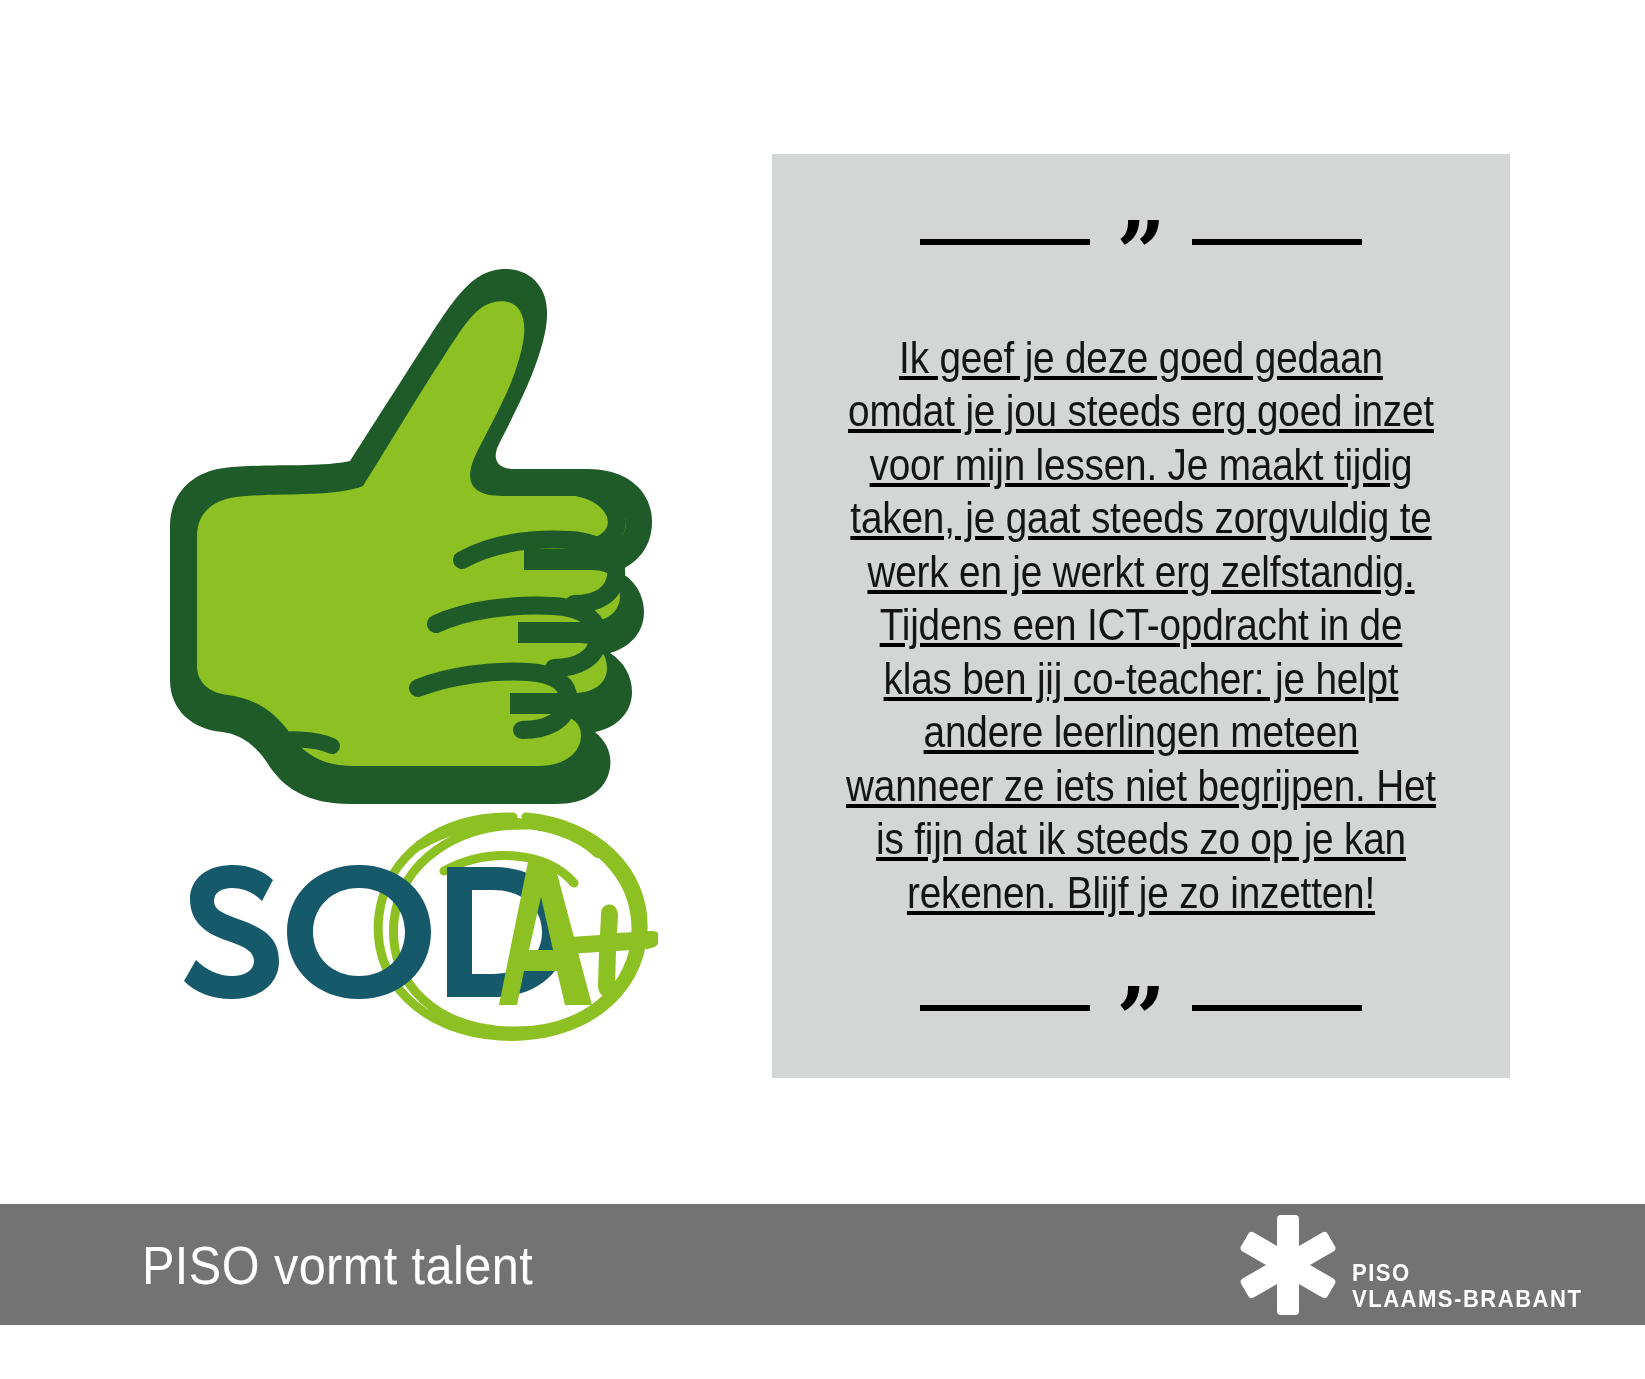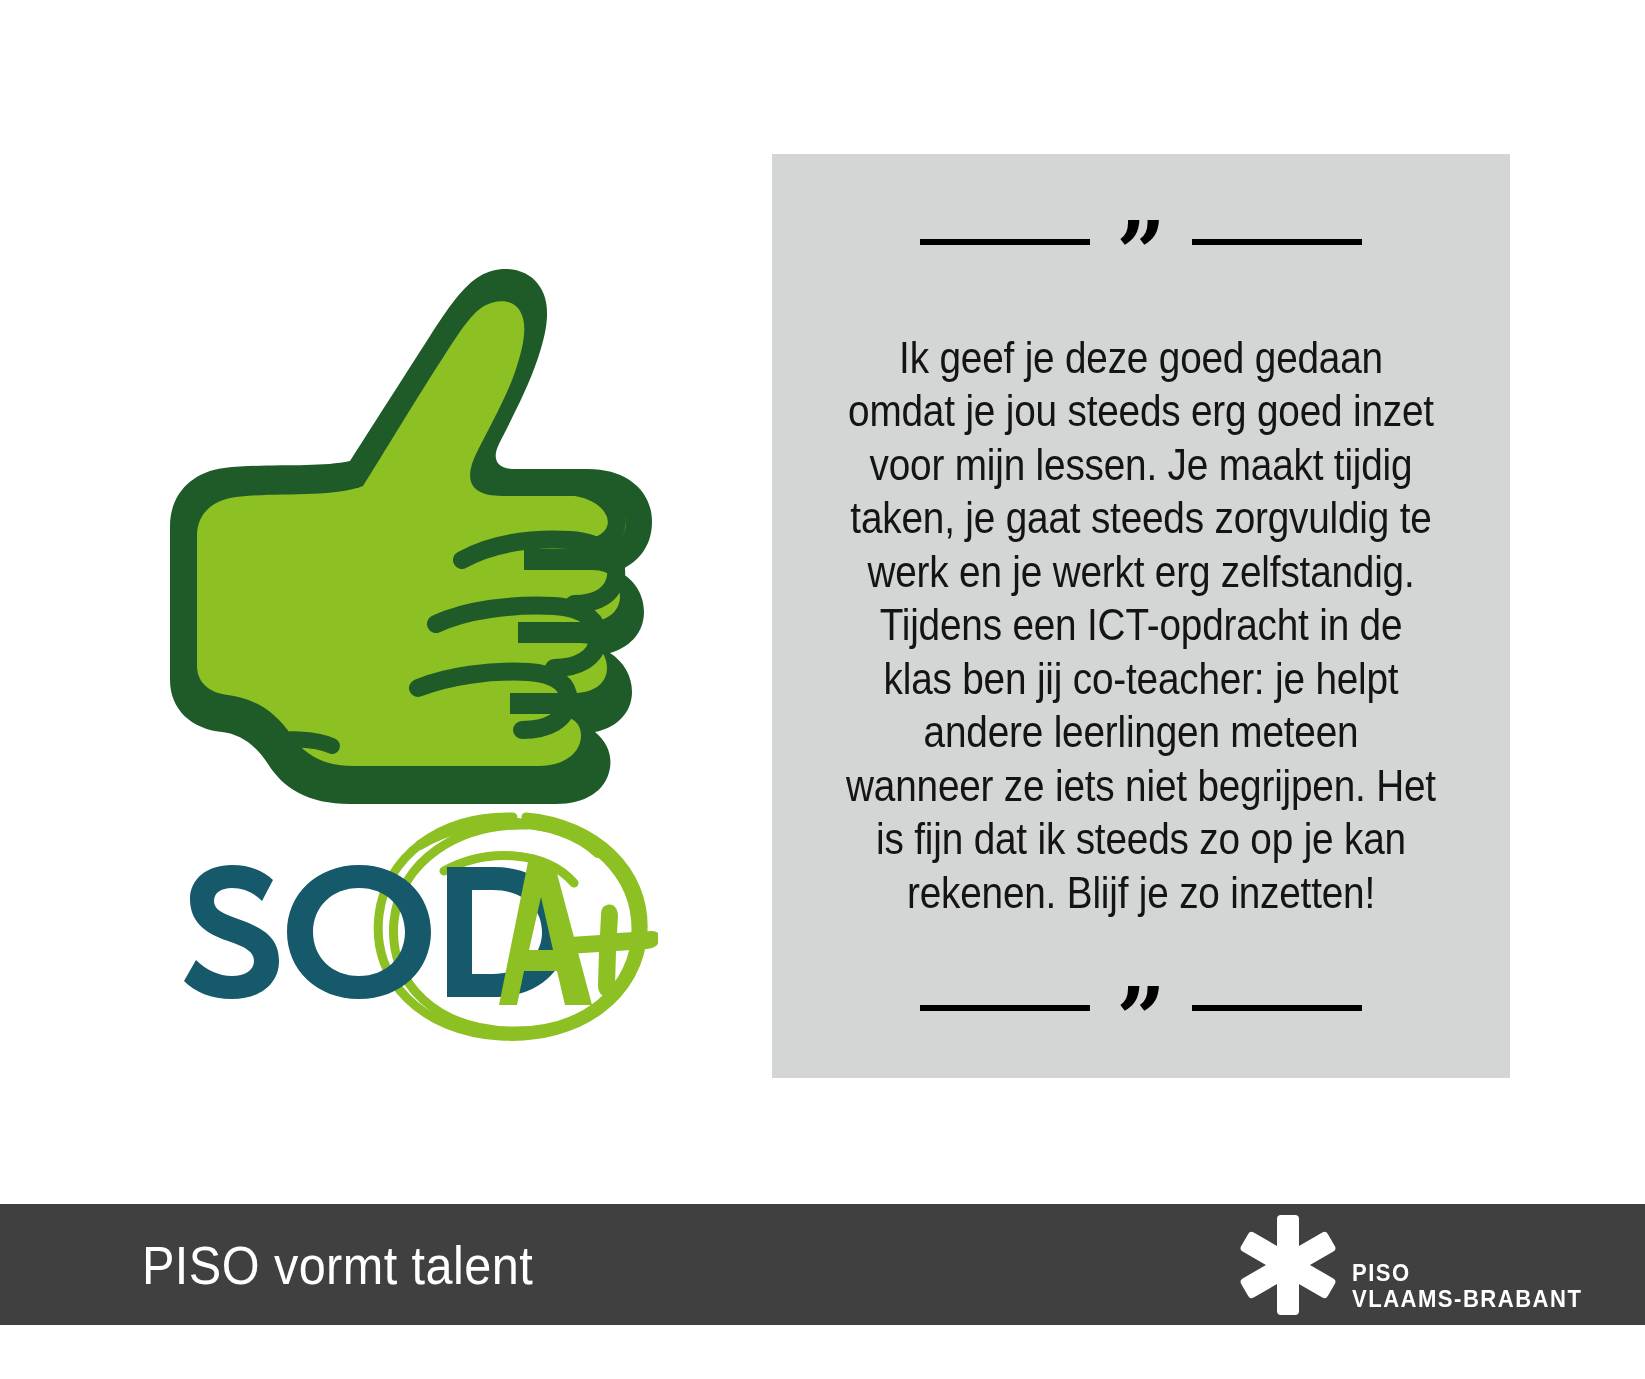--- a/index.html
+++ b/index.html
@@ -88,20 +88,21 @@
     display: block;
     transform: translateY(4px);
   }
 
   #quote-text {
     flex: 1 1 auto;
     display: flex;
     align-items: center;
     justify-content: center;
     width: 100%;
+    text-decoration: underline;
   }
   #quote-text p {
     margin: 0;
     font-family: "Liberation Sans Narrow", "Liberation Sans", sans-serif;
     font-stretch: condensed;
     font-size: 45px;
     line-height: 53.5px;
     color: #141414;
     text-align: center;
     letter-spacing: -0.2px;
@@ -110,21 +111,21 @@
     white-space: pre-line;
   }
 
   
   #footer-band {
     position: absolute;
     left: 0;
     top: 1204px;
     width: 1645px;
     height: 121px;
-    background: #404040;
+    background: #737373;
   }
 
   #footer-tagline {
     position: absolute;
     left: 142px;
     top: 50%;
     transform: translateY(-50%) scaleX(0.9);
     transform-origin: left center;
     font-family: "Liberation Sans Narrow", "Liberation Sans", sans-serif;
     font-stretch: condensed;

